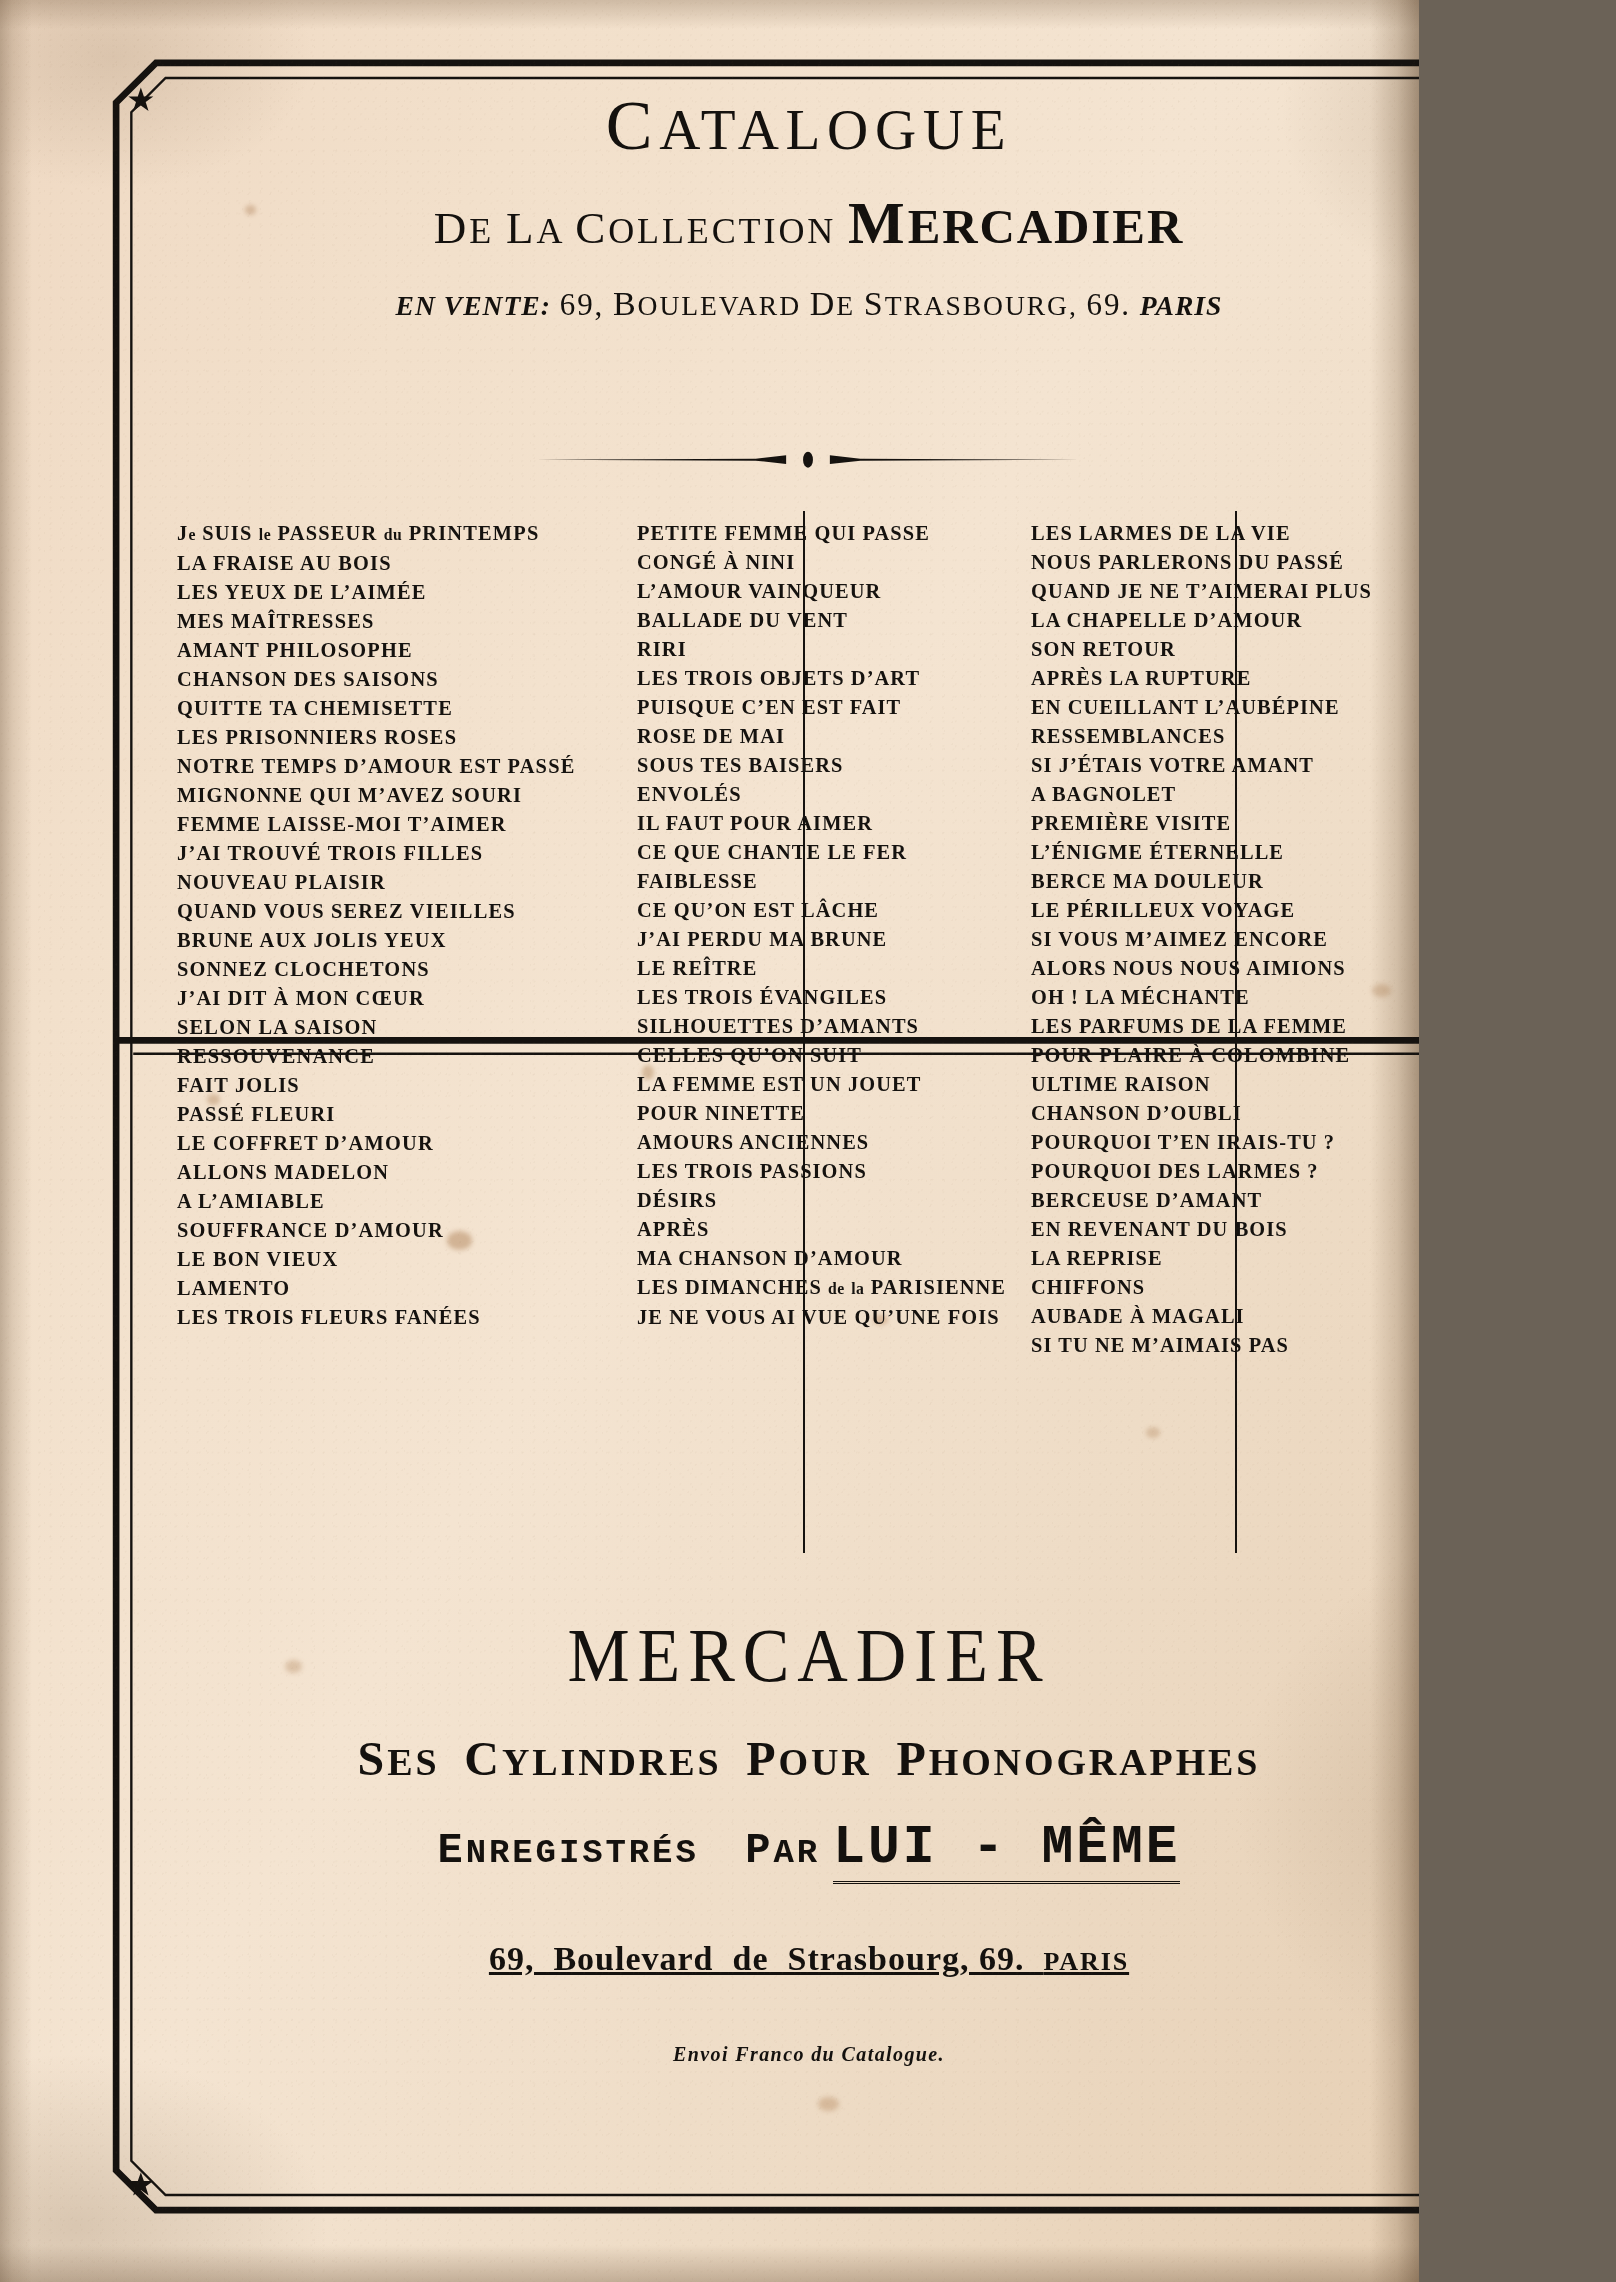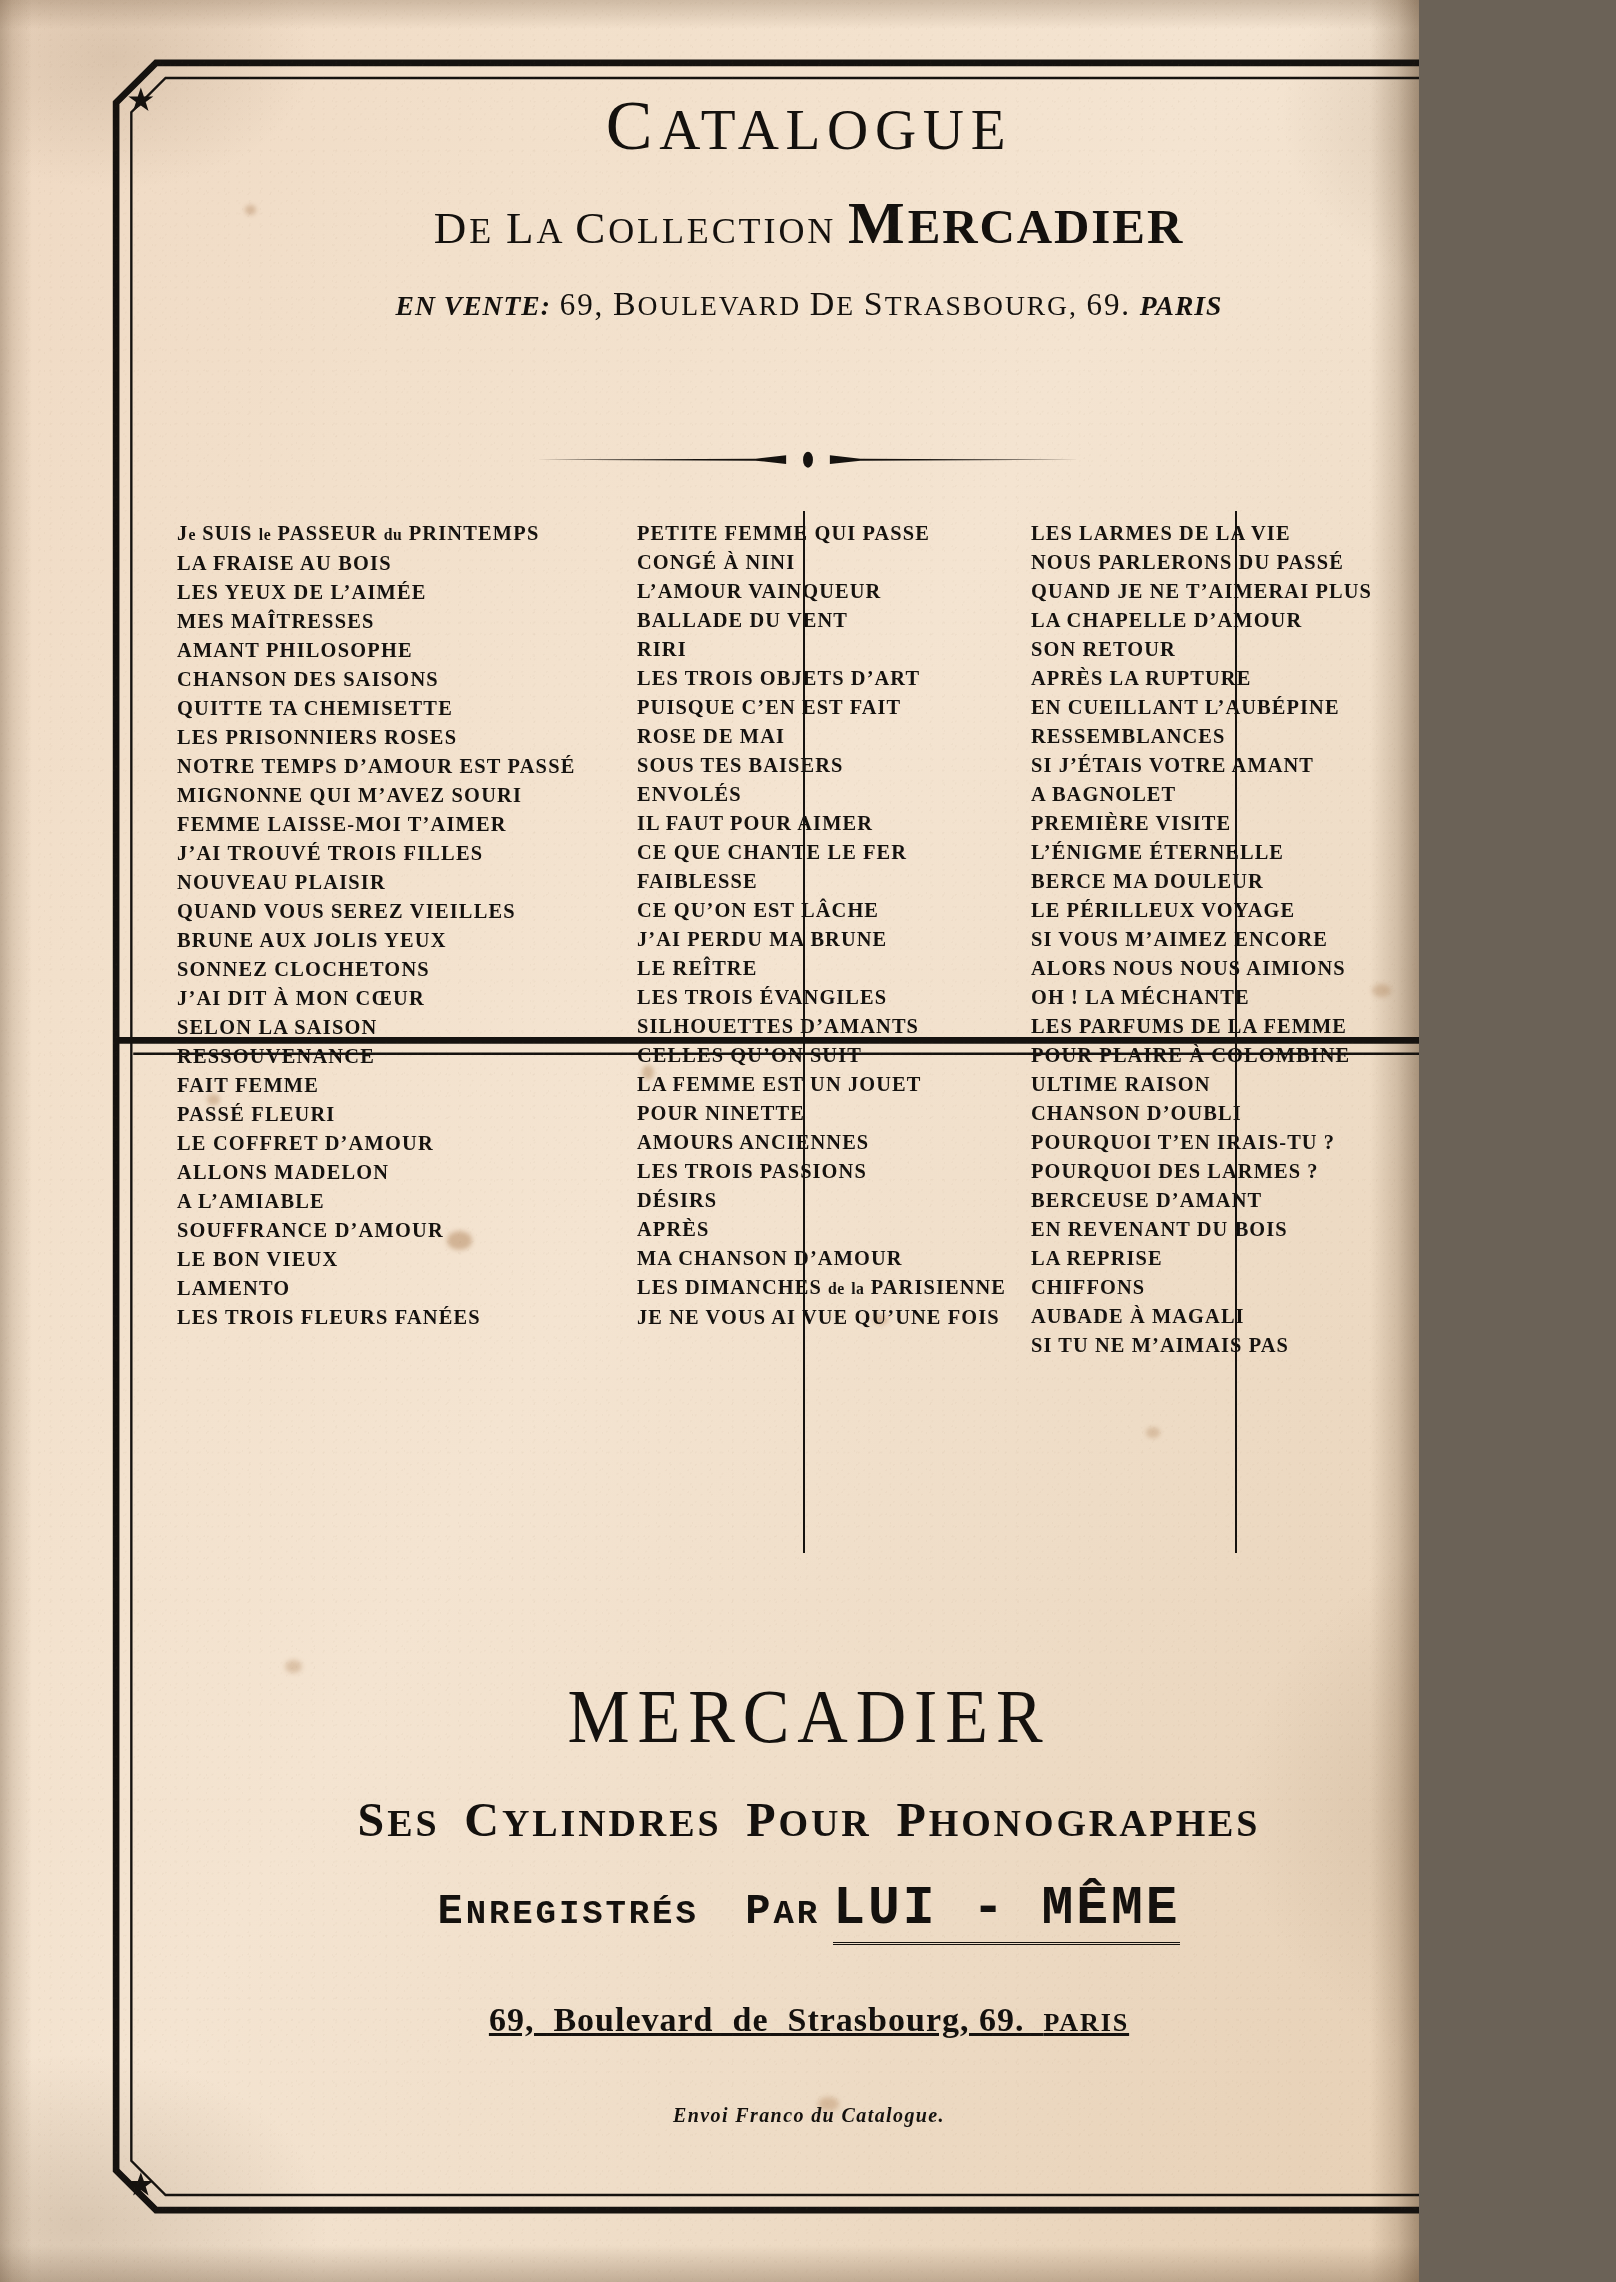--- a/index.html
+++ b/index.html
@@ -172,21 +172,21 @@
     font-size: 15.7px;
     letter-spacing: 0.6px;
   }
   .col-3 .song { letter-spacing: 1.1px; }
   .col-2 .song { letter-spacing: 1.1px; }
 
   
   #ad {
     position: absolute;
     left: 143px;
-    top: 1678px;
+    top: 1617px;
     width: 1332px;
     text-align: center;
   }
   .ad-name {
     font-family: "Liberation Serif", serif;
     font-size: 76px;
     font-weight: 400;
     letter-spacing: 8.6px;
     color: #14110e;
     line-height: 1;
@@ -328,21 +328,21 @@
         <div class="song">MIGNONNE QUI M’AVEZ SOURI</div>
         <div class="song">FEMME LAISSE-MOI T’AIMER</div>
         <div class="song">J’AI TROUVÉ TROIS FILLES</div>
         <div class="song">NOUVEAU PLAISIR</div>
         <div class="song">QUAND VOUS SEREZ VIEILLES</div>
         <div class="song">BRUNE AUX JOLIS YEUX</div>
         <div class="song">SONNEZ CLOCHETONS</div>
         <div class="song">J’AI DIT À MON CŒUR</div>
         <div class="song">SELON LA SAISON</div>
         <div class="song">RESSOUVENANCE</div>
-        <div class="song">FAIT FEMME</div>
+        <div class="song">FAIT JOLIS</div>
         <div class="song">PASSÉ FLEURI</div>
         <div class="song">LE COFFRET D’AMOUR</div>
         <div class="song">ALLONS MADELON</div>
         <div class="song">A L’AMIABLE</div>
         <div class="song">SOUFFRANCE D’AMOUR</div>
         <div class="song">LE BON VIEUX</div>
         <div class="song">LAMENTO</div>
         <div class="song">LES TROIS FLEURS FANÉES</div>
       </div>
     <div class="col col-3">

